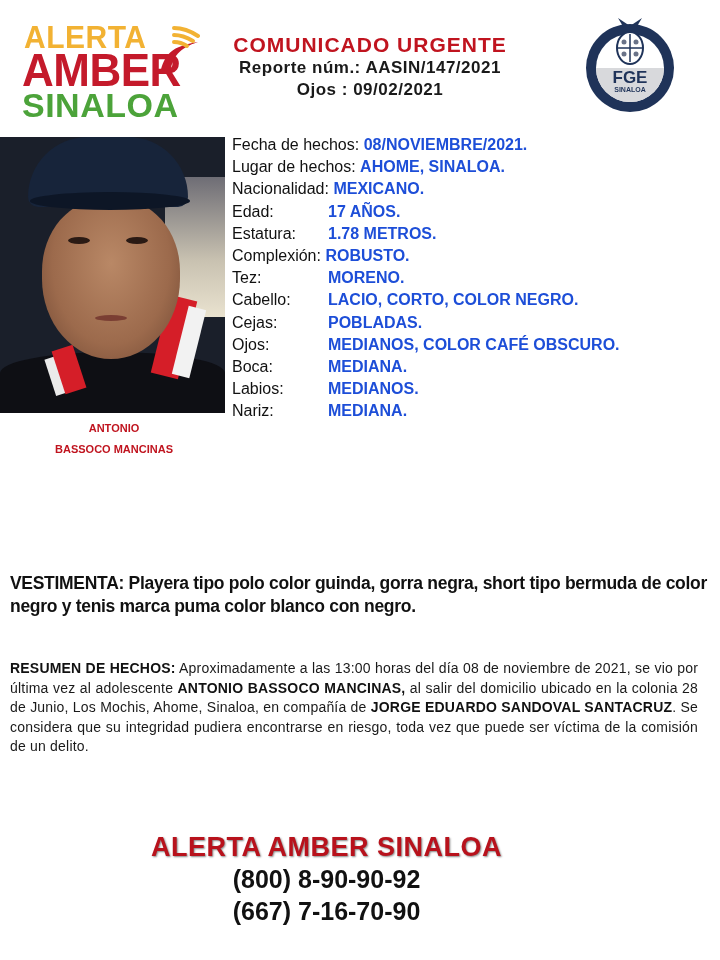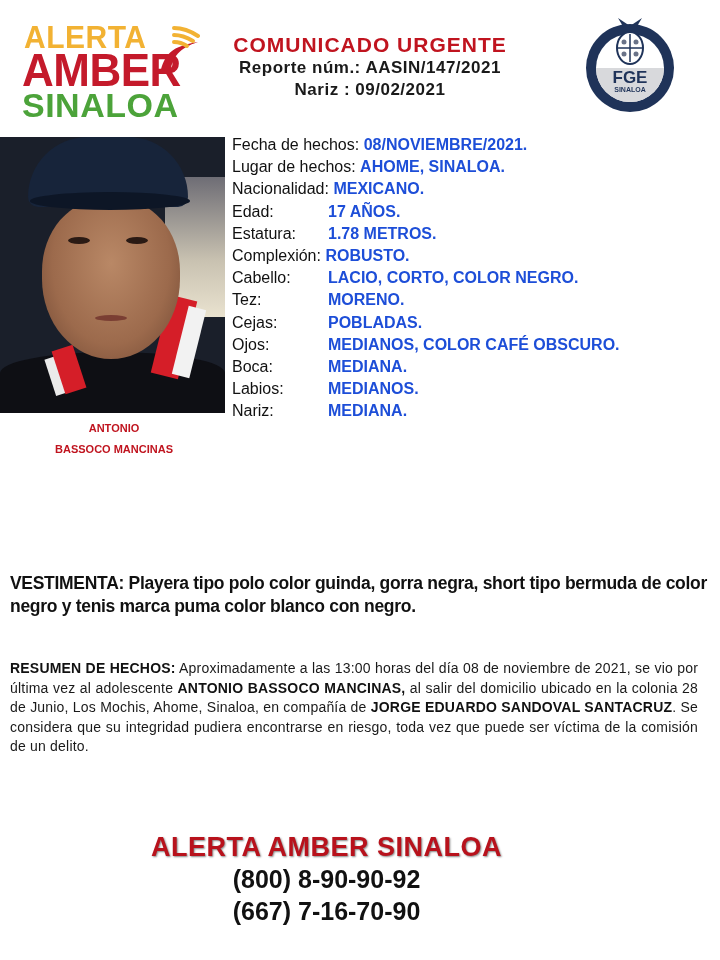--- a/index.html
+++ b/index.html
@@ -69,21 +69,21 @@
   </svg>
 </div>
 
 <div class="header-center">
   <div class="title">COMUNICADO URGENTE</div>
   <div class="sub">
     <span>Reporte núm.:</span>
     <span>AASIN/147/2021</span>
   </div>
   <div class="sub">
-    <span>Nariz :</span>
+    <span>Ojos :</span>
     <span>09/02/2021</span>
   </div>
 </div>
 
 <div class="fge-seal">
   <svg width="96" height="100" viewBox="0 0 96 100">
     <circle cx="48" cy="54" r="44" fill="#1f3359"></circle>
     <circle cx="48" cy="54" r="34" fill="#ffffff"></circle>
     <path d="M14 54 A34 34 0 0 0 82 54 Z" fill="#d8d9dc"></path>
     <path d="M36 4 L48 12 L60 4 L54 14 L42 14 Z" fill="#1f3359"></path>
@@ -119,22 +119,22 @@
   <div>BASSOCO MANCINAS</div>
 </div>
 
 <div class="details">
   <div class="row"><span class="lbl">Fecha de hechos:</span> <span class="val">08/NOVIEMBRE/2021.</span></div>
   <div class="row"><span class="lbl">Lugar de hechos:</span> <span class="val">AHOME, SINALOA.</span></div>
   <div class="row"><span class="lbl">Nacionalidad:</span> <span class="val">MEXICANO.</span></div>
   <div class="row"><span class="lbl">Edad:</span><span class="val abs">17 AÑOS.</span></div>
   <div class="row"><span class="lbl">Estatura:</span><span class="val abs">1.78 METROS.</span></div>
   <div class="row"><span class="lbl">Complexión:</span> <span class="val">ROBUSTO.</span></div>
+  <div class="row"><span class="lbl">Tez:</span><span class="val abs">MORENO.</span></div>
   <div class="row"><span class="lbl">Cabello:</span><span class="val abs">LACIO, CORTO, COLOR NEGRO.</span></div>
-  <div class="row"><span class="lbl">Tez:</span><span class="val abs">MORENO.</span></div>
   <div class="row"><span class="lbl">Cejas:</span><span class="val abs">POBLADAS.</span></div>
   <div class="row"><span class="lbl">Ojos:</span><span class="val abs">MEDIANOS, COLOR CAFÉ OBSCURO.</span></div>
   <div class="row"><span class="lbl">Boca:</span><span class="val abs">MEDIANA.</span></div>
   <div class="row"><span class="lbl">Labios:</span><span class="val abs">MEDIANOS.</span></div>
   <div class="row"><span class="lbl">Nariz:</span><span class="val abs">MEDIANA.</span></div>
 </div>
 
 <div class="vest">
   <span>VESTIMENTA:</span><span> Playera tipo polo color guinda, gorra negra, short tipo bermuda de color negro y tenis marca puma color blanco con negro.</span>
 </div>

